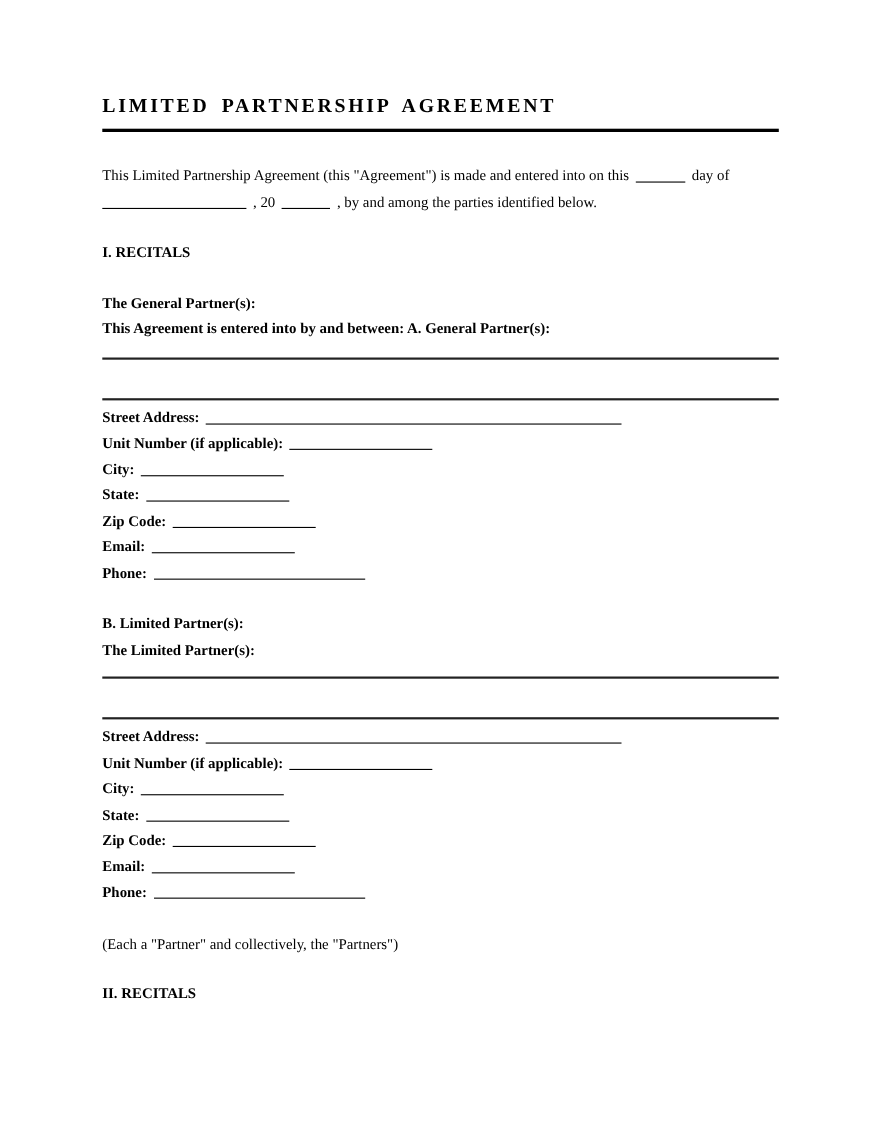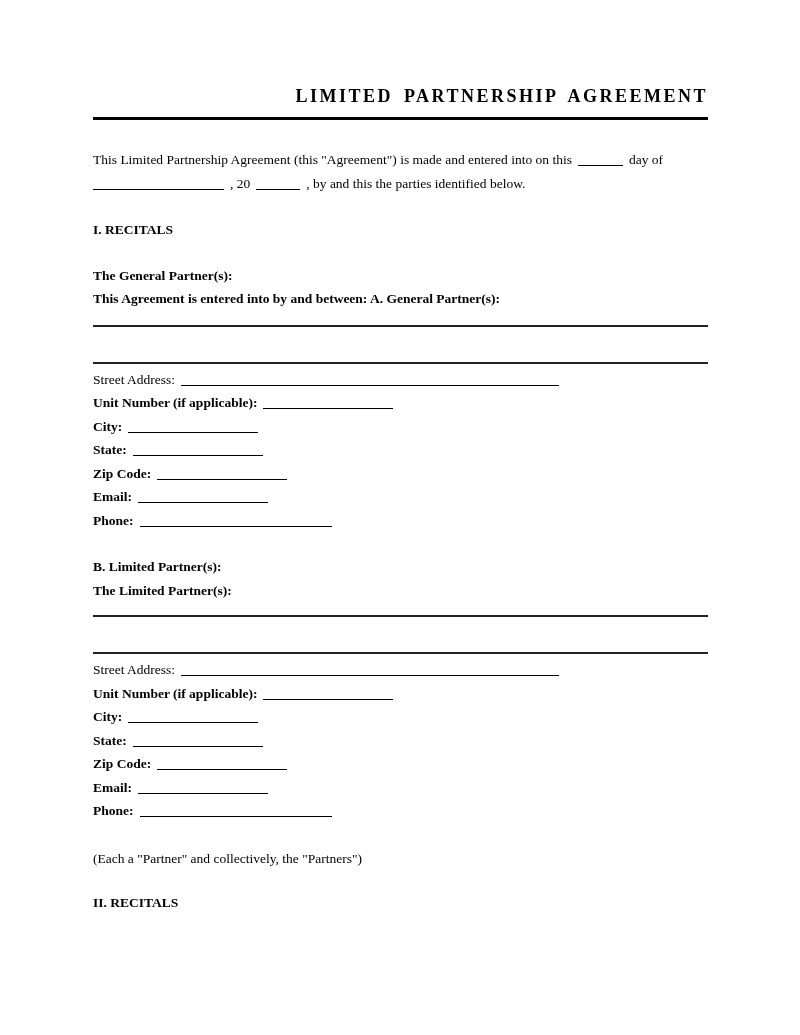--- a/index.html
+++ b/index.html
@@ -15,21 +15,21 @@
     padding: 84px 92px 0 93px;
     overflow: hidden;
   }
 
   
   .doc-title {
     margin: 0;
     font-size: 18px;
     line-height: 24px;
     font-weight: bold;
-    text-align: right;
+    text-align: left;
     letter-spacing: 2.5px;
     word-spacing: 4px;
     white-space: nowrap;
   }
   .title-rule {
     height: 0;
     border: 0;
     border-top: 3px solid #000000;
     margin: 9px 0 0 0;
   }
@@ -64,21 +64,21 @@
     border-top: 2px solid #222222;
   }
   .writein.gap-a { margin-top: 14px; }
   .writein.gap-b { margin-top: 35px; }
   .writein.gap-c { margin-top: 13px; }
 
   
   .fields { margin-top: 4px; }
   .frow { line-height: 23.5px; white-space: nowrap; }
   .frow .lbl { font-weight: bold; }
-  .frow .lbl.normal { font-weight: normal; text-align: right; }
+  .frow .lbl.normal { font-weight: bold; text-align: right; }
   .fblank {
     display: inline-block;
     border-bottom: 1.5px solid #000000;
     vertical-align: -2px;
     height: 11px;
     margin-left: 6px;
   }
   .w-street { width: 378px; }
   .w-sm     { width: 130px; }
   .w-phone  { width: 192px; }
@@ -92,21 +92,21 @@
 
 <div class="page">
 
   <header>
     <h1 class="doc-title">LIMITED PARTNERSHIP AGREEMENT</h1>
     <div class="title-rule"></div>
   </header>
 
   <p class="intro">
     <span class="line"><span>This Limited Partnership Agreement (this "Agreement") is made and entered into on this</span><span class="blank b-day"></span><span>day of</span></span><br>
-    <span class="line"><span class="blank b-month"></span><span>, 20</span><span class="blank b-year"></span><span>, by and this the parties identified below.</span></span>
+    <span class="line"><span class="blank b-month"></span><span>, 20</span><span class="blank b-year"></span><span>, by and among the parties identified below.</span></span>
   </p>
 
   <h2 class="sec-heading">I. RECITALS</h2>
 
   <section>
     <div class="party-lead">
       <div class="line">The General Partner(s):</div>
       <div class="line">This Agreement is entered into by and between: A. General Partner(s):</div>
     </div>
 

